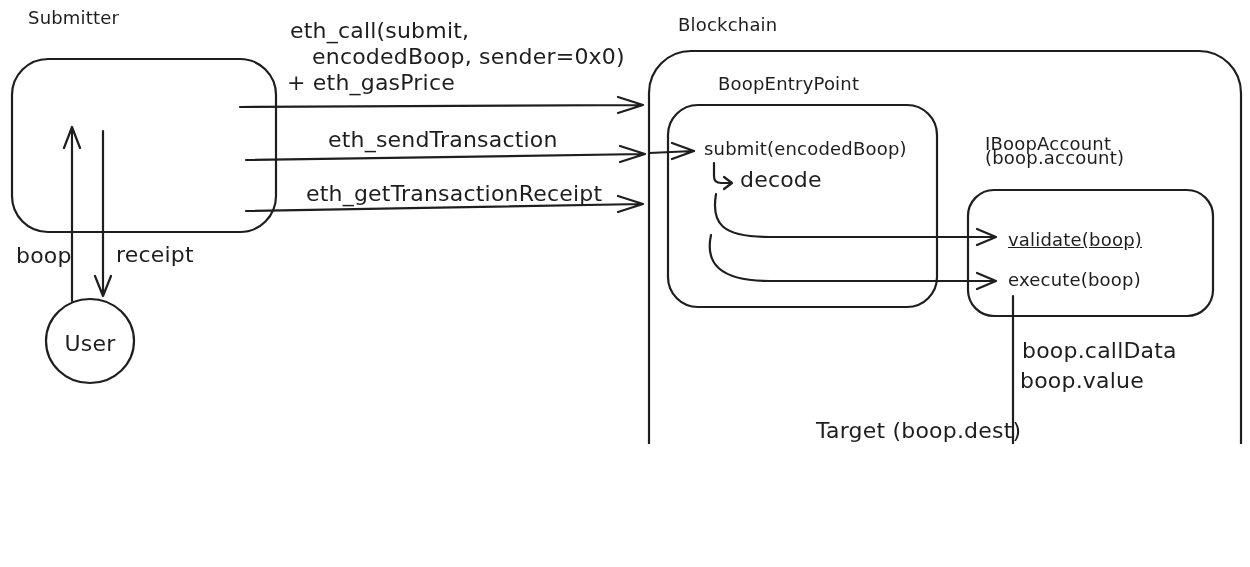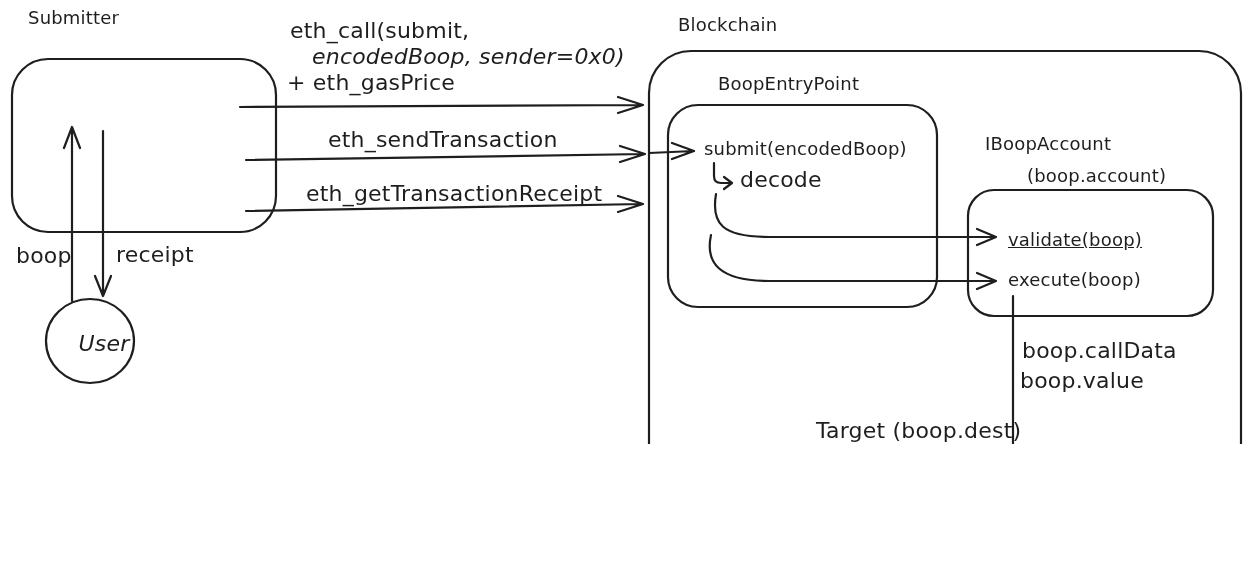--- a/index.html
+++ b/index.html
@@ -55,35 +55,35 @@
     <path d="M716,194 C711,224 722,237 770,237 L996,237 M977,229 L996,237 L977,245"></path>
 
     <path d="M711,235 C705,263 719,281 770,281 L996,281 M977,273 L996,281 L977,289"></path>
 
     <path d="M1013,296 L1013,489 M1004,468 L1013,489 L1022,468"></path>
   </svg>
 
   <div class="lbl" style="left:28px; top:8px;">Submitter</div>
   <div class="lbl lbl-sm" style="left:16px; top:243px;">boop</div>
   <div class="lbl lbl-sm" style="left:116px; top:242px;">receipt</div>
-  <div class="lbl lbl-sm" style="left:104px; top:331px; transform:translateX(-50%);font-style:italic;">User</div>
+  <div class="lbl lbl-sm" style="left:90px; top:331px; transform:translateX(-50%);">User</div>
 
   <div class="lbl lbl-sm" style="left:290px; top:18px;">eth_call(submit,</div>
-  <div class="lbl lbl-sm" style="left:312px; top:44px;font-style:italic;">encodedBoop, sender=0x0)</div>
+  <div class="lbl lbl-sm" style="left:312px; top:44px;">encodedBoop, sender=0x0)</div>
   <div class="lbl lbl-sm" style="left:287px; top:70px;">+ eth_gasPrice</div>
   <div class="lbl lbl-sm" style="left:328px; top:127px;">eth_sendTransaction</div>
   <div class="lbl lbl-sm" style="left:306px; top:181px;">eth_getTransactionReceipt</div>
 
   <div class="lbl" style="left:678px; top:15px;">Blockchain</div>
   <div class="lbl" style="left:702px; top:74px;margin-left:16px;">BoopEntryPoint</div>
   <div class="lbl" style="left:704px; top:139px;">submit(encodedBoop)</div>
   <div class="lbl lbl-sm" style="left:740px; top:167px;">decode</div>
 
   <div class="lbl" style="left:985px; top:134px;">IBoopAccount</div>
-  <div class="lbl" style="left:985px; top:166px;margin-left:42px;">(boop.account)</div>
+  <div class="lbl" style="left:985px; top:148px;">(boop.account)</div>
   <div class="lbl" style="left:1008px; top:230px;text-decoration:underline;">validate(boop)</div>
   <div class="lbl" style="left:1008px; top:270px;">execute(boop)</div>
 
   <div class="lbl lbl-sm" style="left:1022px; top:338px;">boop.callData</div>
   <div class="lbl lbl-sm" style="left:1020px; top:368px;">boop.value</div>
 
   <div class="lbl lbl-sm" style="left:816px; top:418px;">Target (boop.dest)</div>
 
 </div>
 

